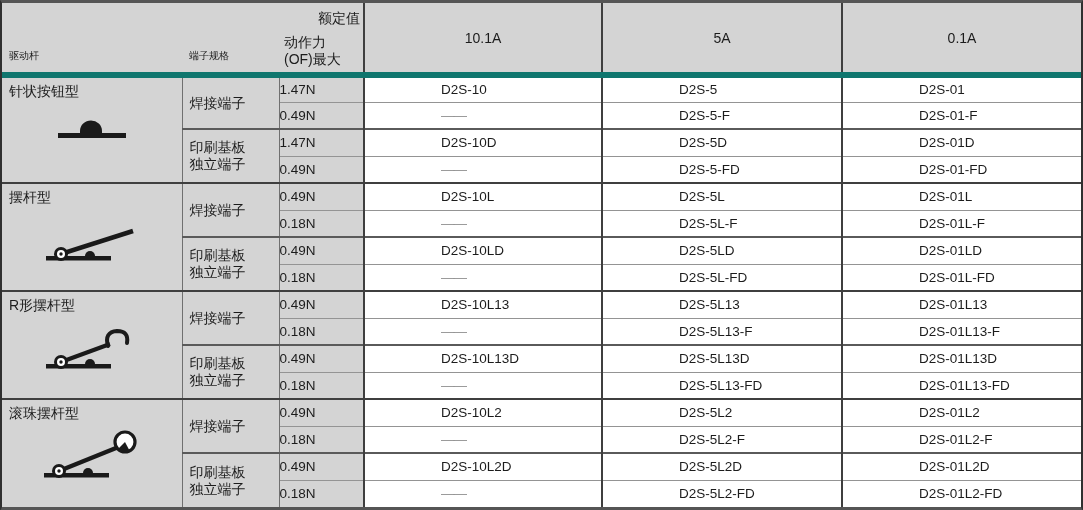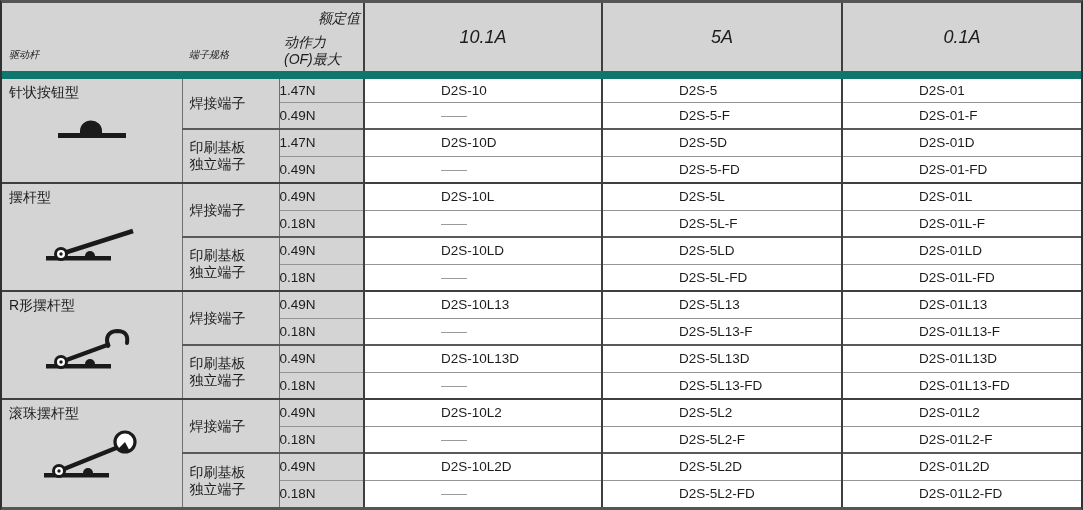--- a/index.html
+++ b/index.html
@@ -23,42 +23,42 @@
   }
   td,th{
     padding:0;
     font-weight:normal;
     font-size:13.5px;
     vertical-align:middle;
     overflow:hidden;
   }
   
   thead tr{height:72px;}
-  th{background:#d4d4d4;border-bottom:8px solid #0f766e;font-style:italic;}
+  th{background:#d4d4d4;border-bottom:6px solid #0f766e;}
   .th-lever,.th-term{
     text-align:left;
     vertical-align:bottom;
     padding:0 0 9px 7px;
     font-size:10px;
   }
   .th-force{vertical-align:top;font-size:14px;}
   .th-force .rated{
     text-align:right;
     padding:7px 3px 0 0;
   }
   .th-force .oflabel{
     text-align:left;
     padding:6px 0 0 5px;
     line-height:17px;
     white-space:pre-line;
   }
   .th-amp{
     text-align:center;
     border-left:2px solid #3f3f3f;
-    font-size:18px;
+    font-size:14px;
   }
   
   tbody tr{height:27px;}
   .lever-cell{
     background:#d4d4d4;
     position:relative;
     vertical-align:top;
   }
   .lever-label{
     position:absolute;

